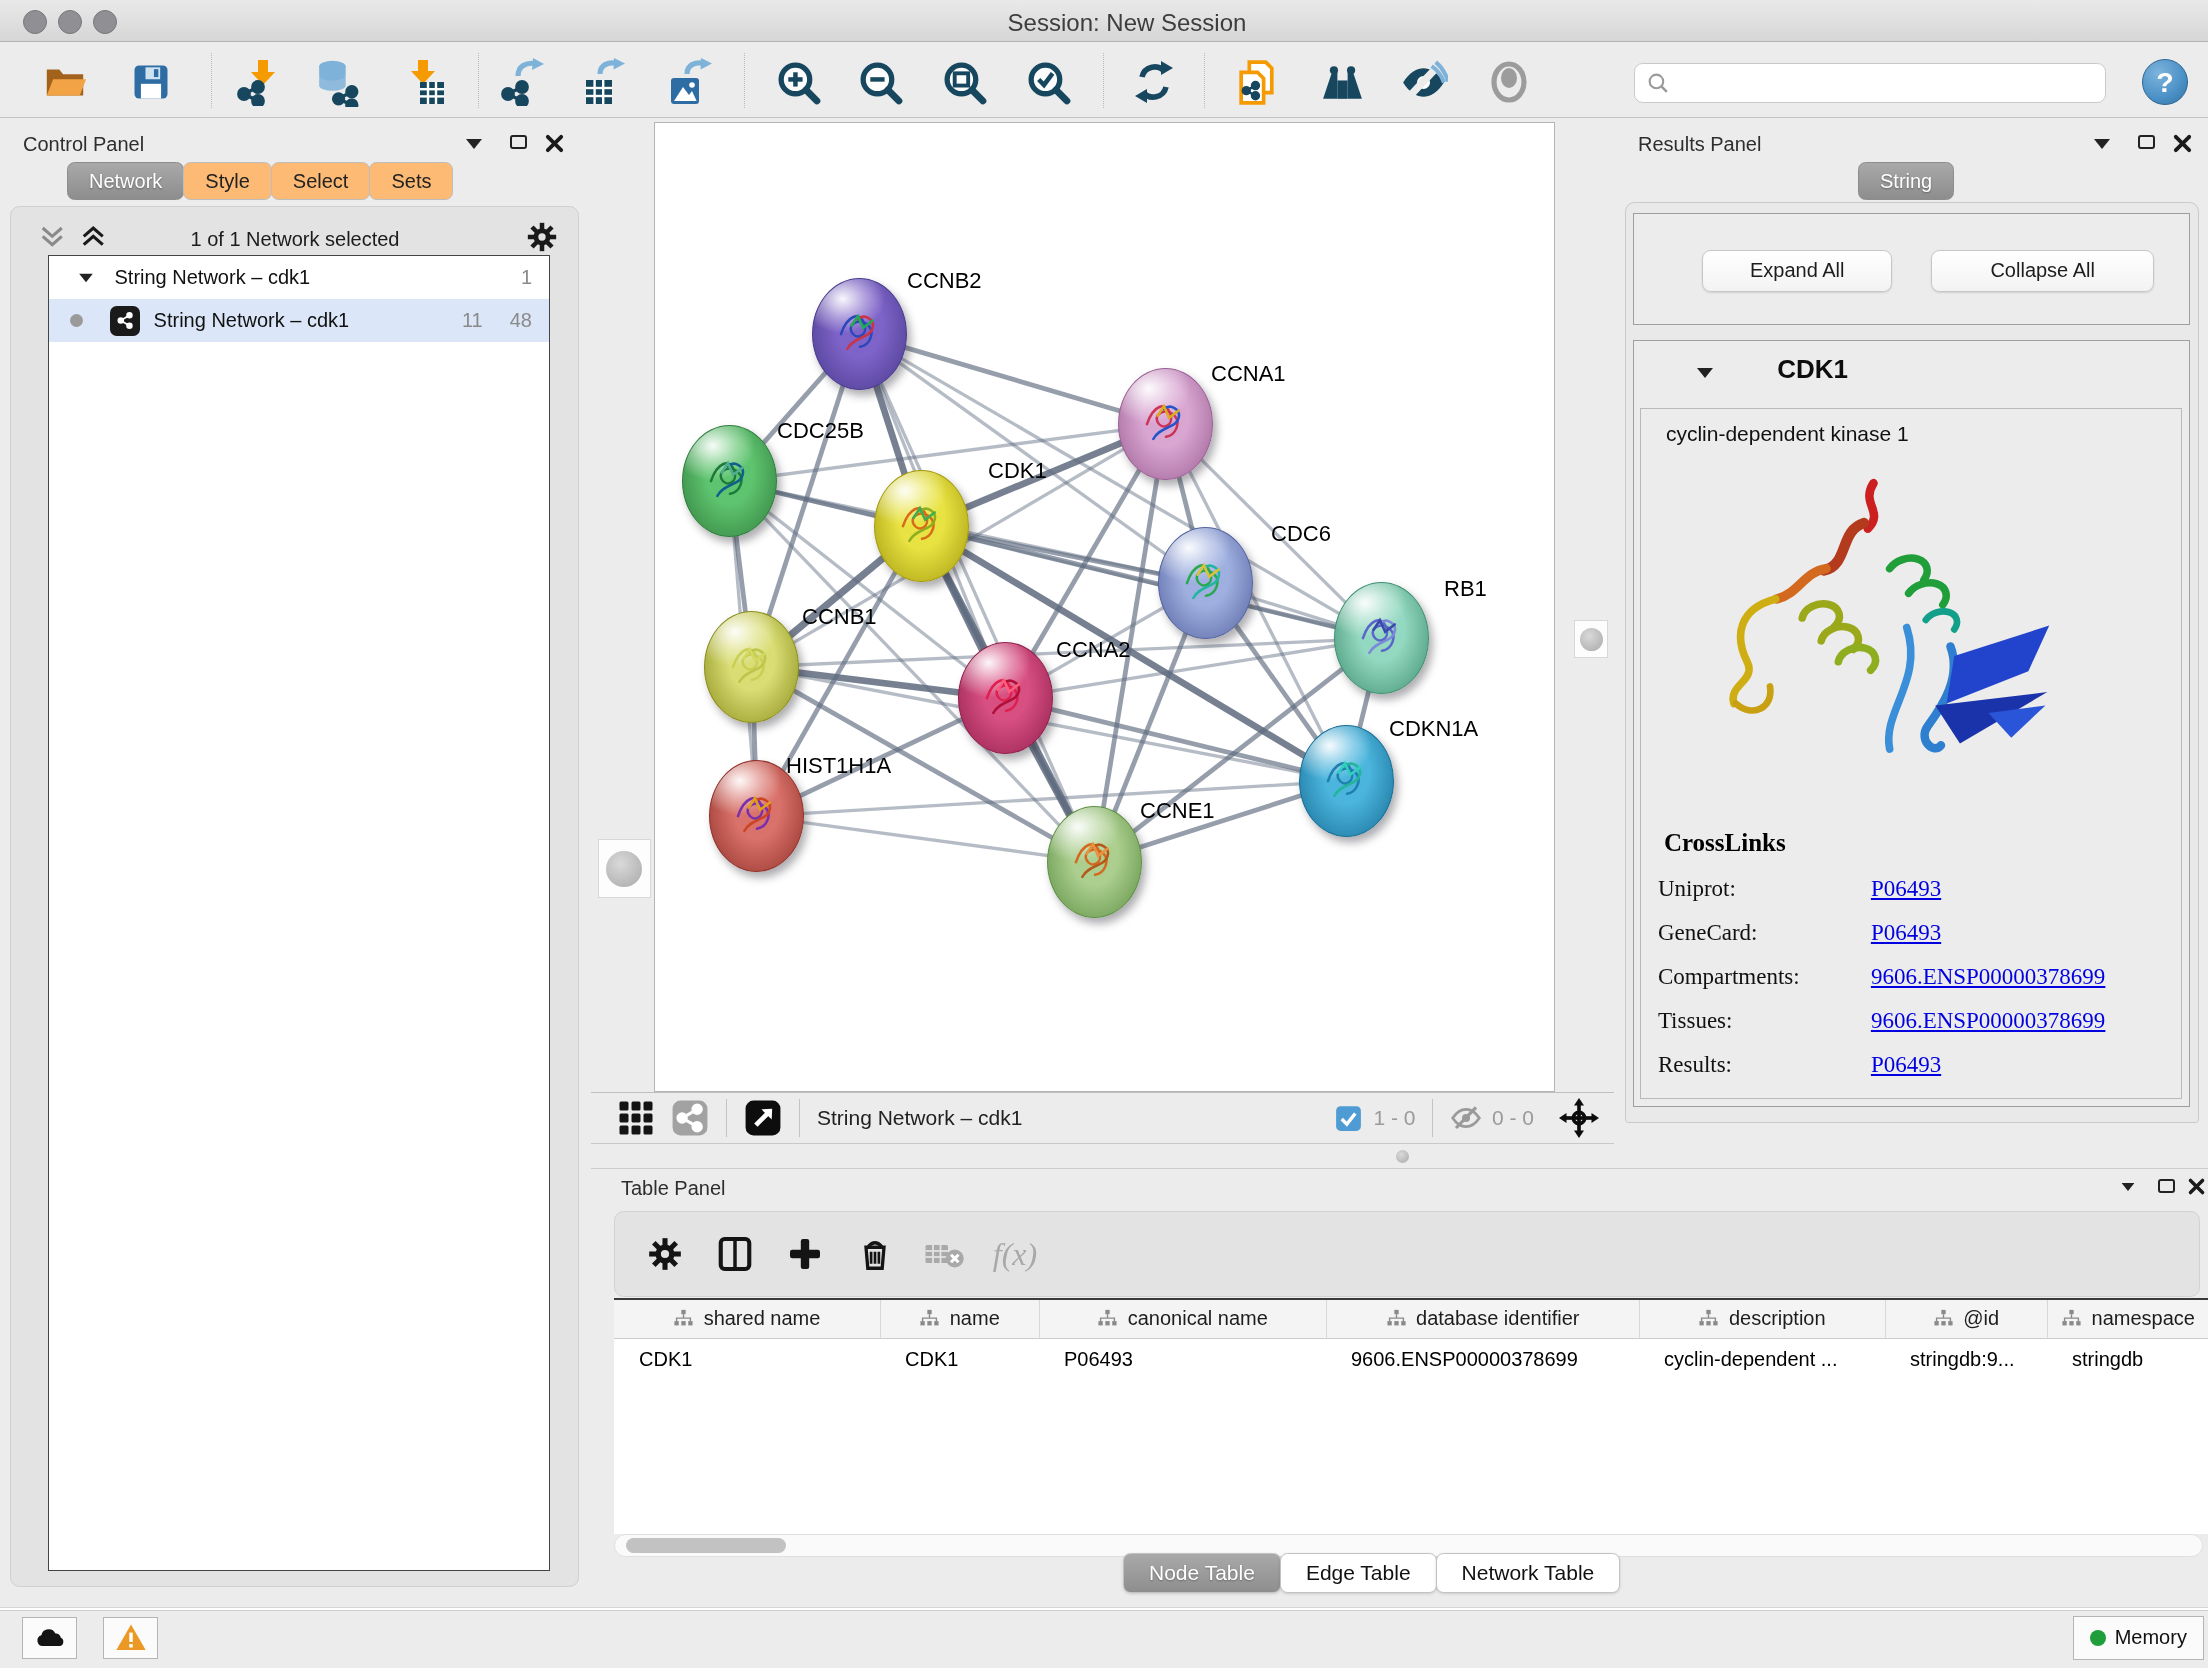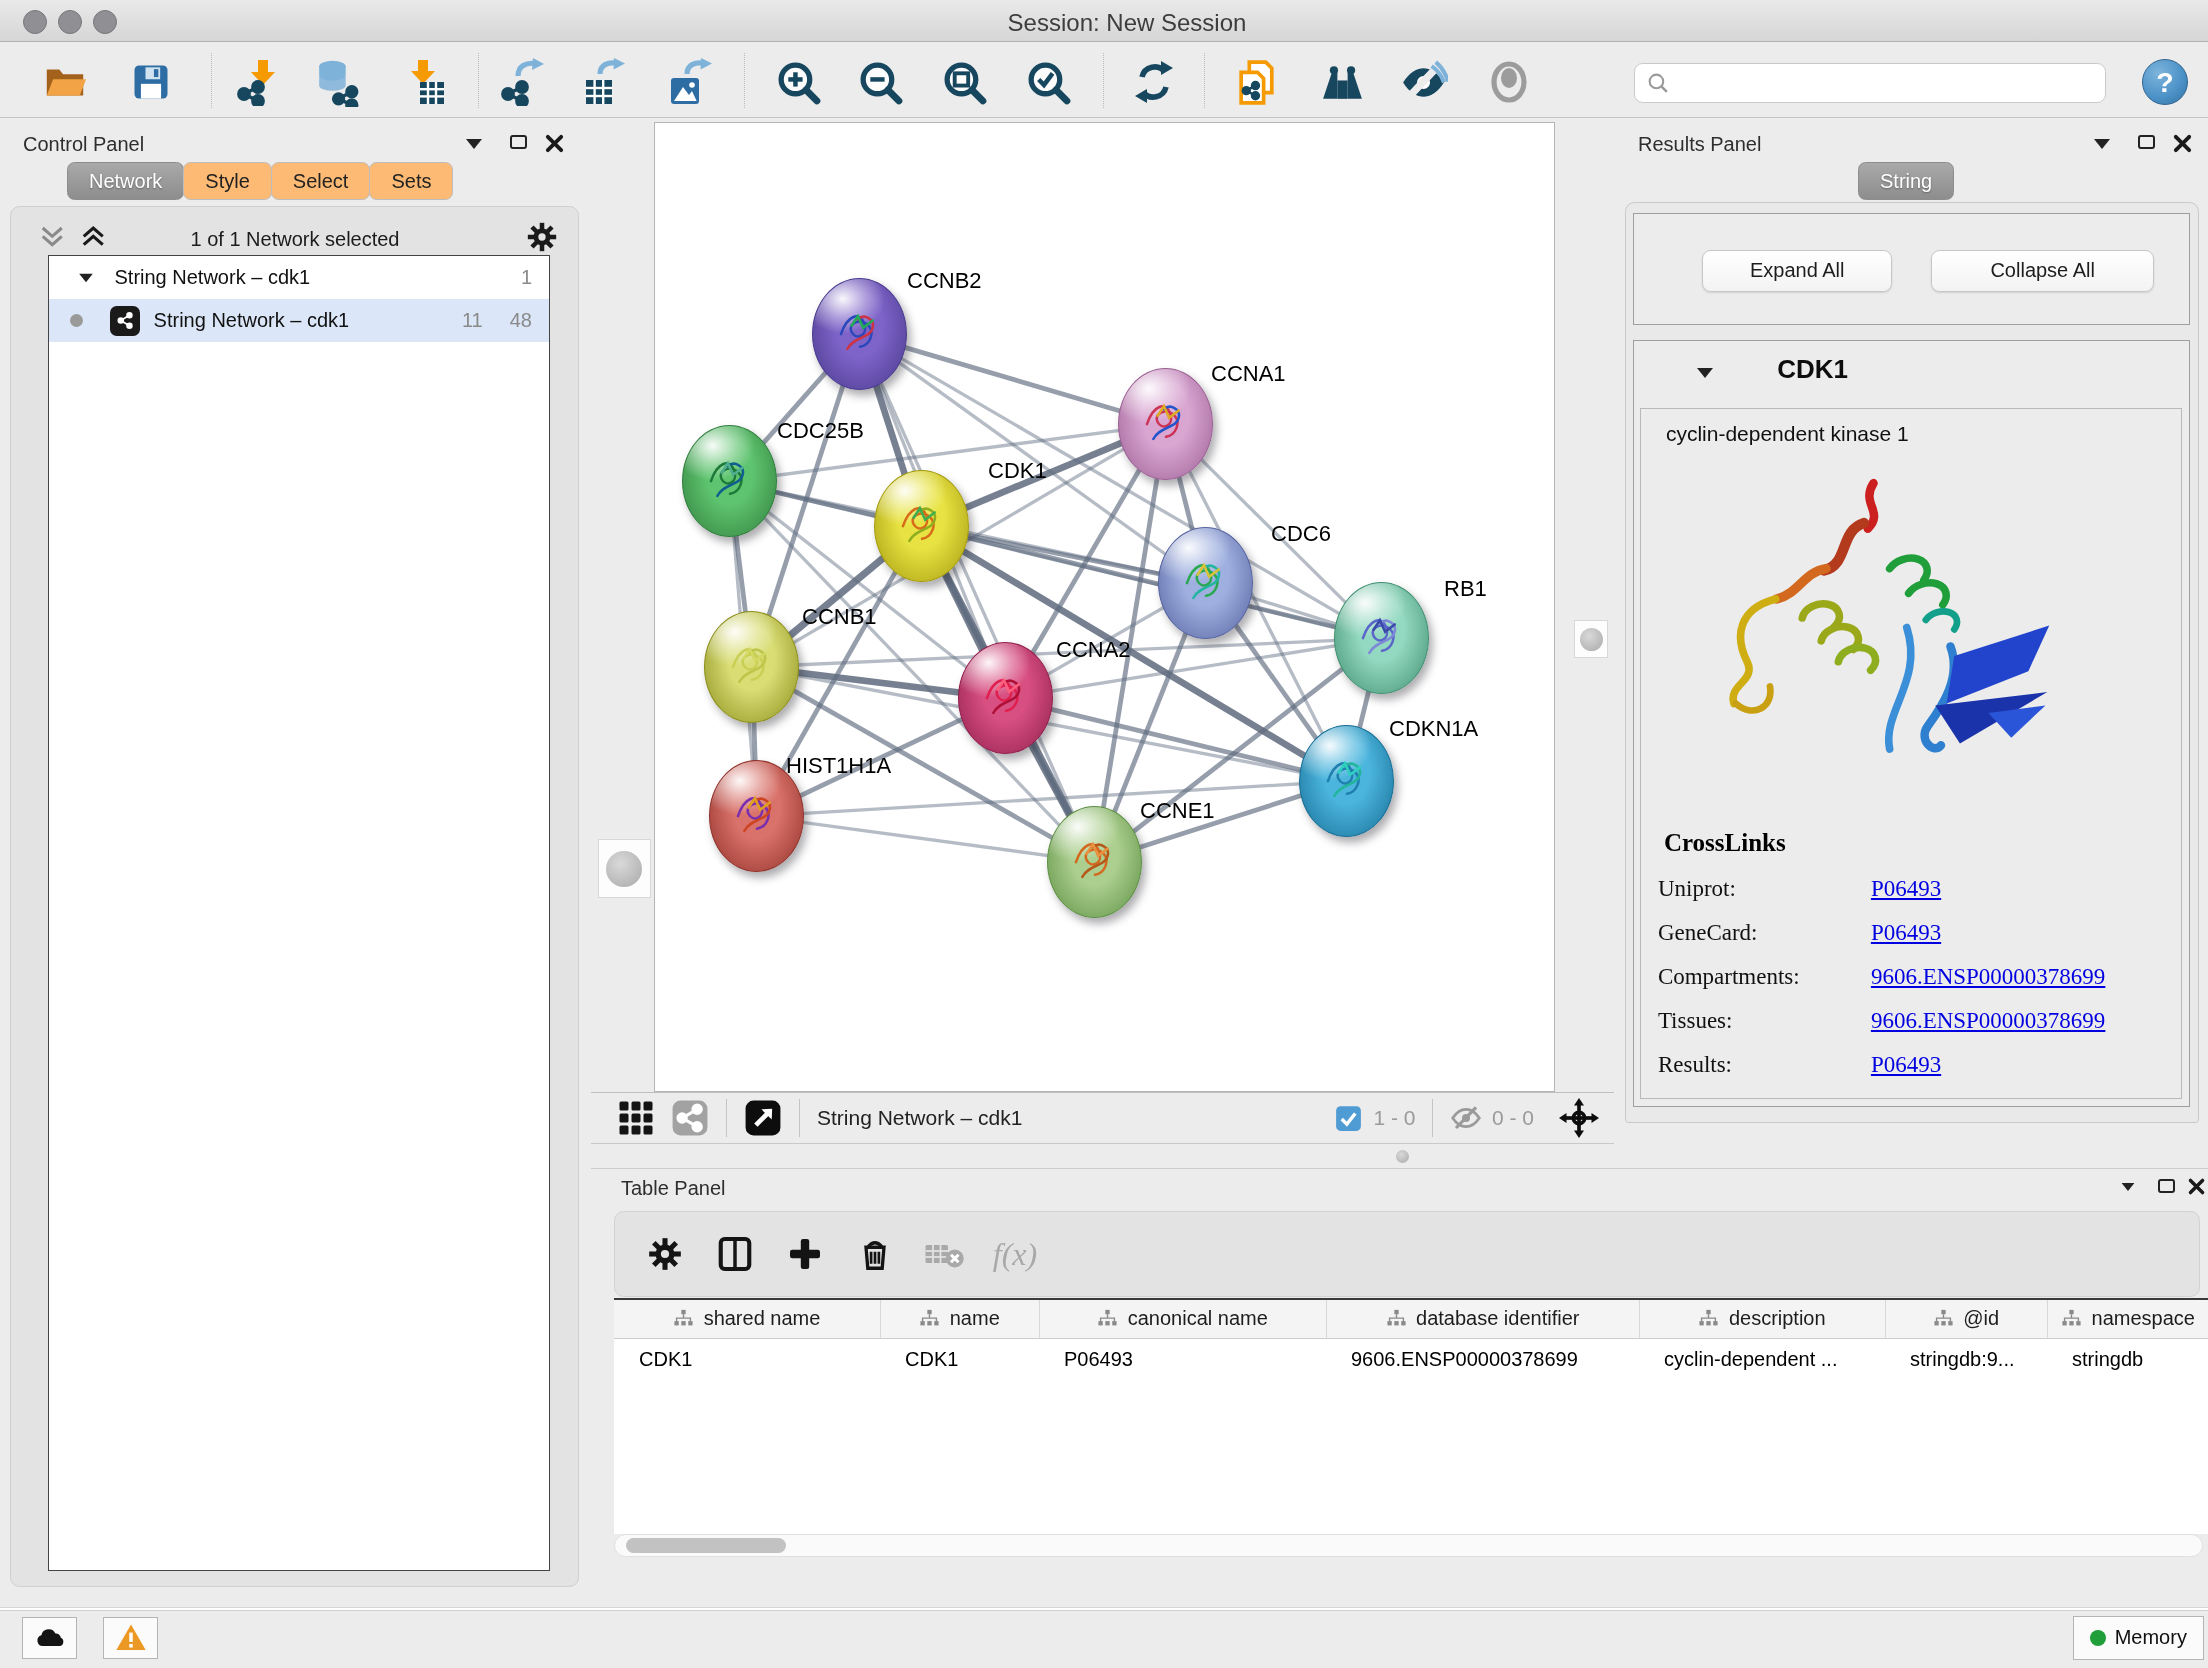--- a/index.html
+++ b/index.html
@@ -863,20 +863,25 @@
               <td>stringdb</td>
             </tr>
           </tbody>
         </table>
     </div>
 
     <div class="abs hscroll">
         <div class="abs hthumb"></div>
       </div>
 
+    <div class="abs bottom-tabs" id="table-tabs">
+        <span class="btab active">Node Table</span>
+        <span class="btab">Edge Table</span>
+        <span class="btab">Network Table</span>
+      </div>
   </div>
 
   <div class="abs statusbar">
     <div class="abs sbtn" style="left:22px;top:8.6px;width:55px;height:42px">
       <svg width="32" height="25" viewBox="0 0 26 18">
           <path d="M7,16 a4.5,4.5 0 0 1 -1,-8.8 a6,6 0 0 1 11.4,-1.4 a4,4 0 0 1 4.4,3.4 a3.6,3.6 0 0 1 -1,6.8 z" fill="#141414"></path>
         </svg>
     </div>
     <div class="abs sbtn" style="left:103px;top:8.6px;width:55px;height:42px">
       <svg width="32" height="28.5" viewBox="0 0 24 21">

